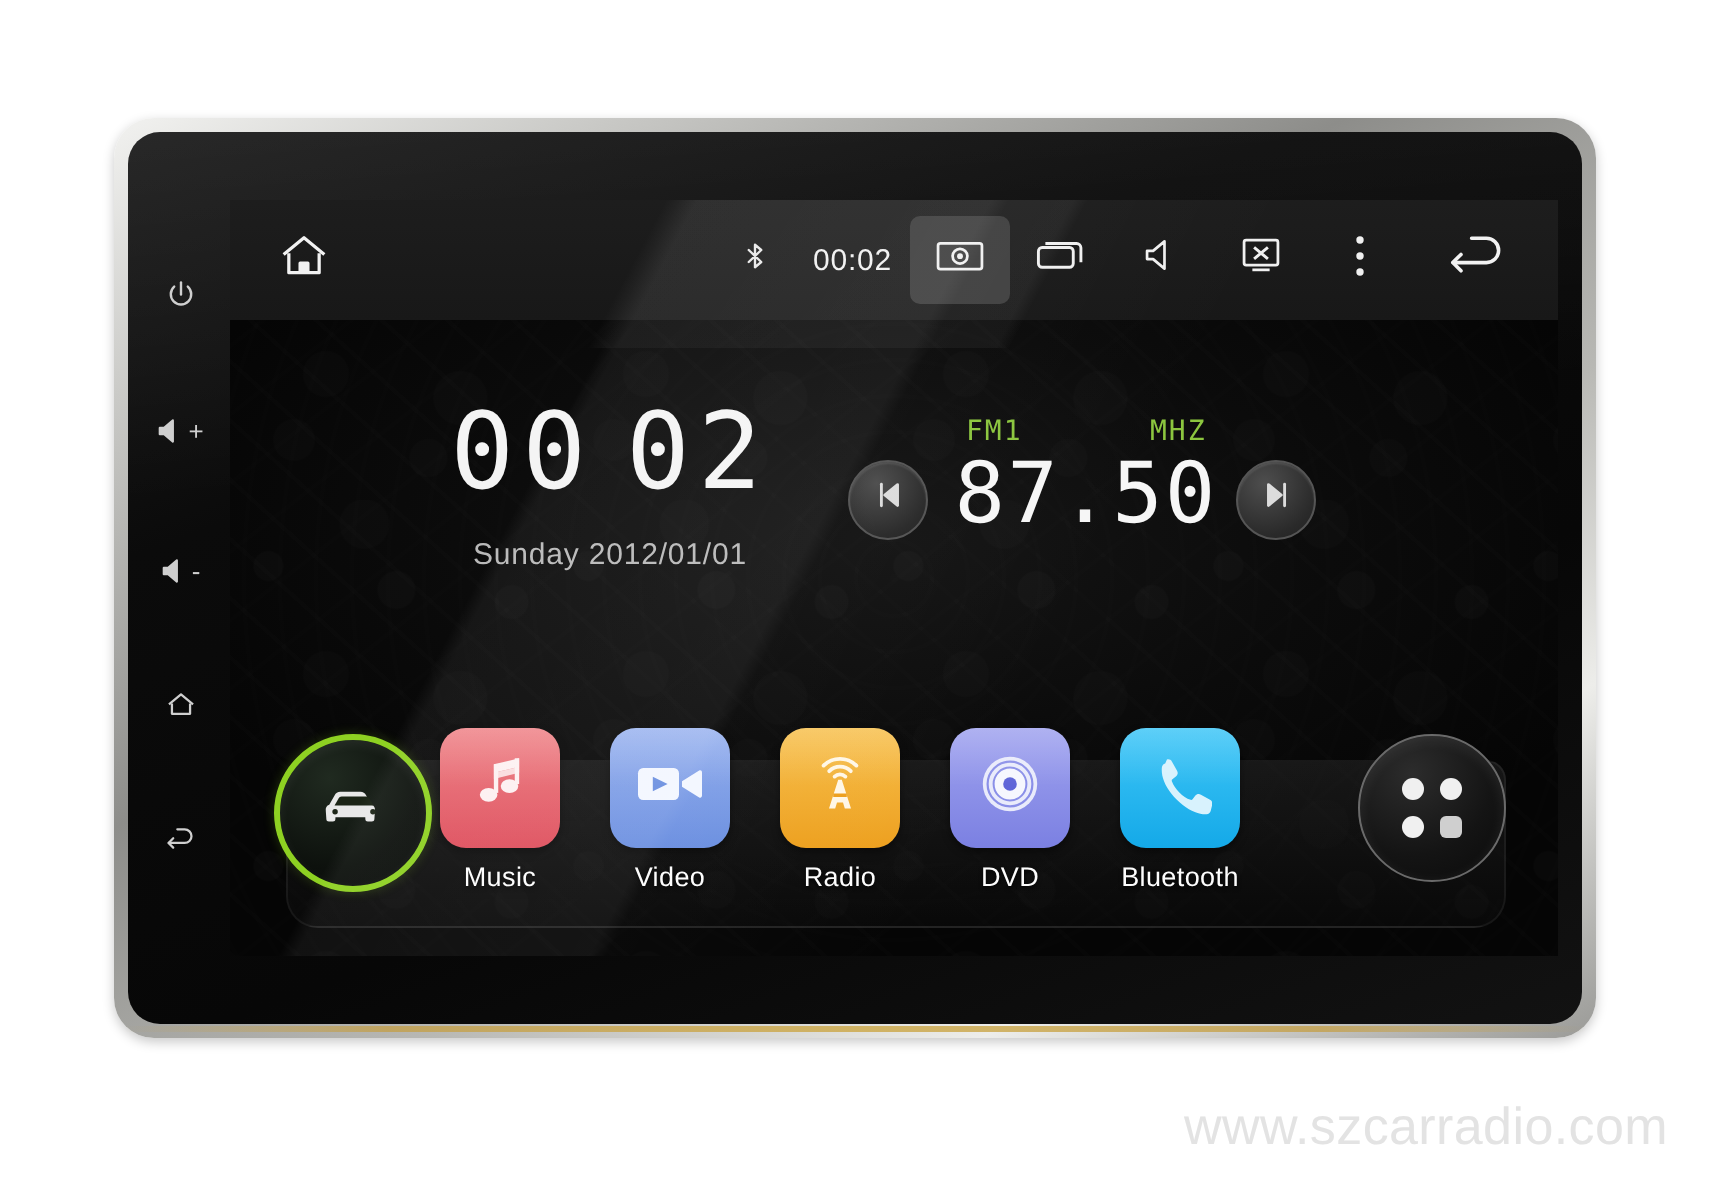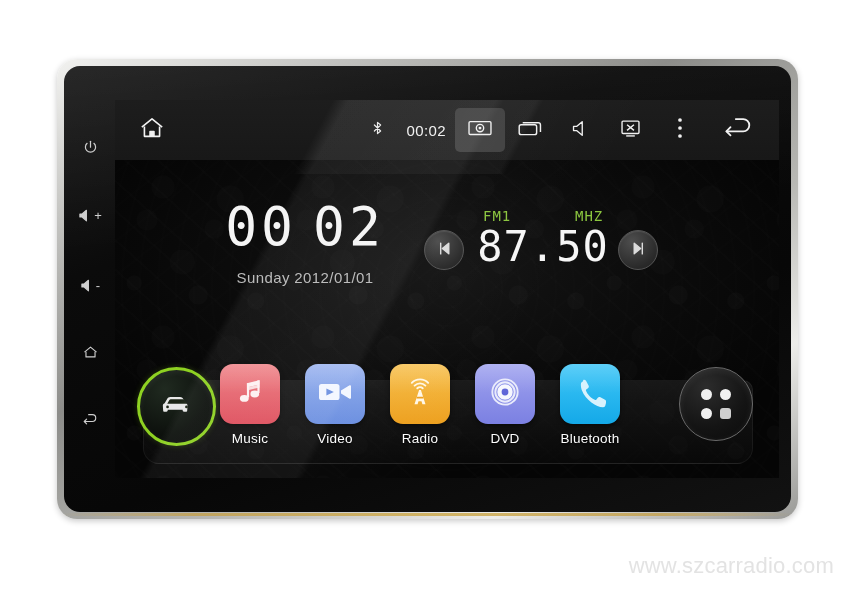--- a/index.html
+++ b/index.html
@@ -211,21 +211,21 @@
   .dots{width:30px;height:30px;position:relative;}
   .dots span{position:absolute;width:11px;height:11px;background:#f0f0f0;border-radius:50%;}
   .dots span.d1{left:0;top:0;}
   .dots span.d2{right:0;top:0;}
   .dots span.d3{left:0;bottom:0;}
   .dots span.d4{right:0;bottom:0;border-radius:3px;background:#cfcfcf;}
 
   
   .watermark{
     position:absolute;right:22px;bottom:14px;
-    font-size:22px;color:#e3e3e3;letter-spacing:.2px;
+    font-size:26px;color:#e3e3e3;letter-spacing:.2px;
     font-family:"Liberation Sans", sans-serif;
   }
 </style>
 </head>
 <body>
 
 <div class="stage">
 
   <div class="device-bezel"></div>
   <div class="device-body">

